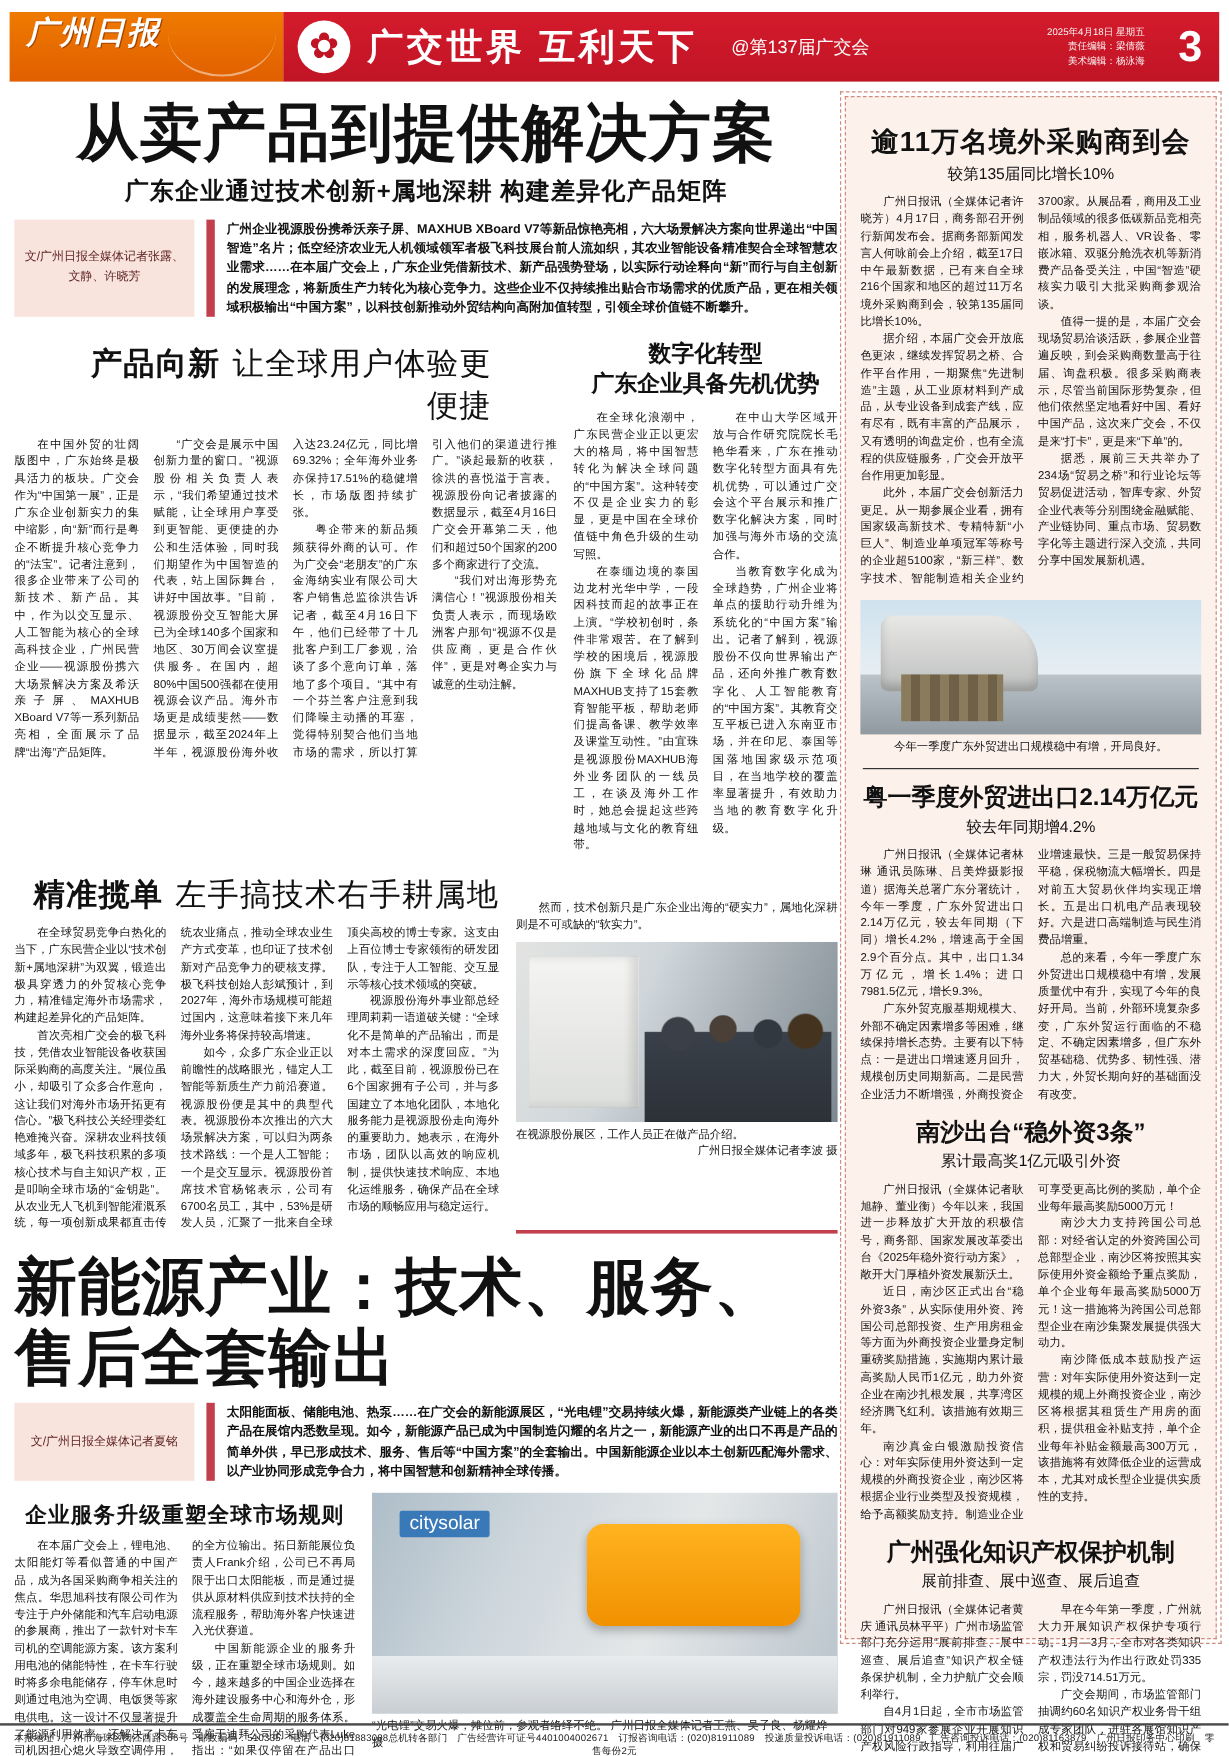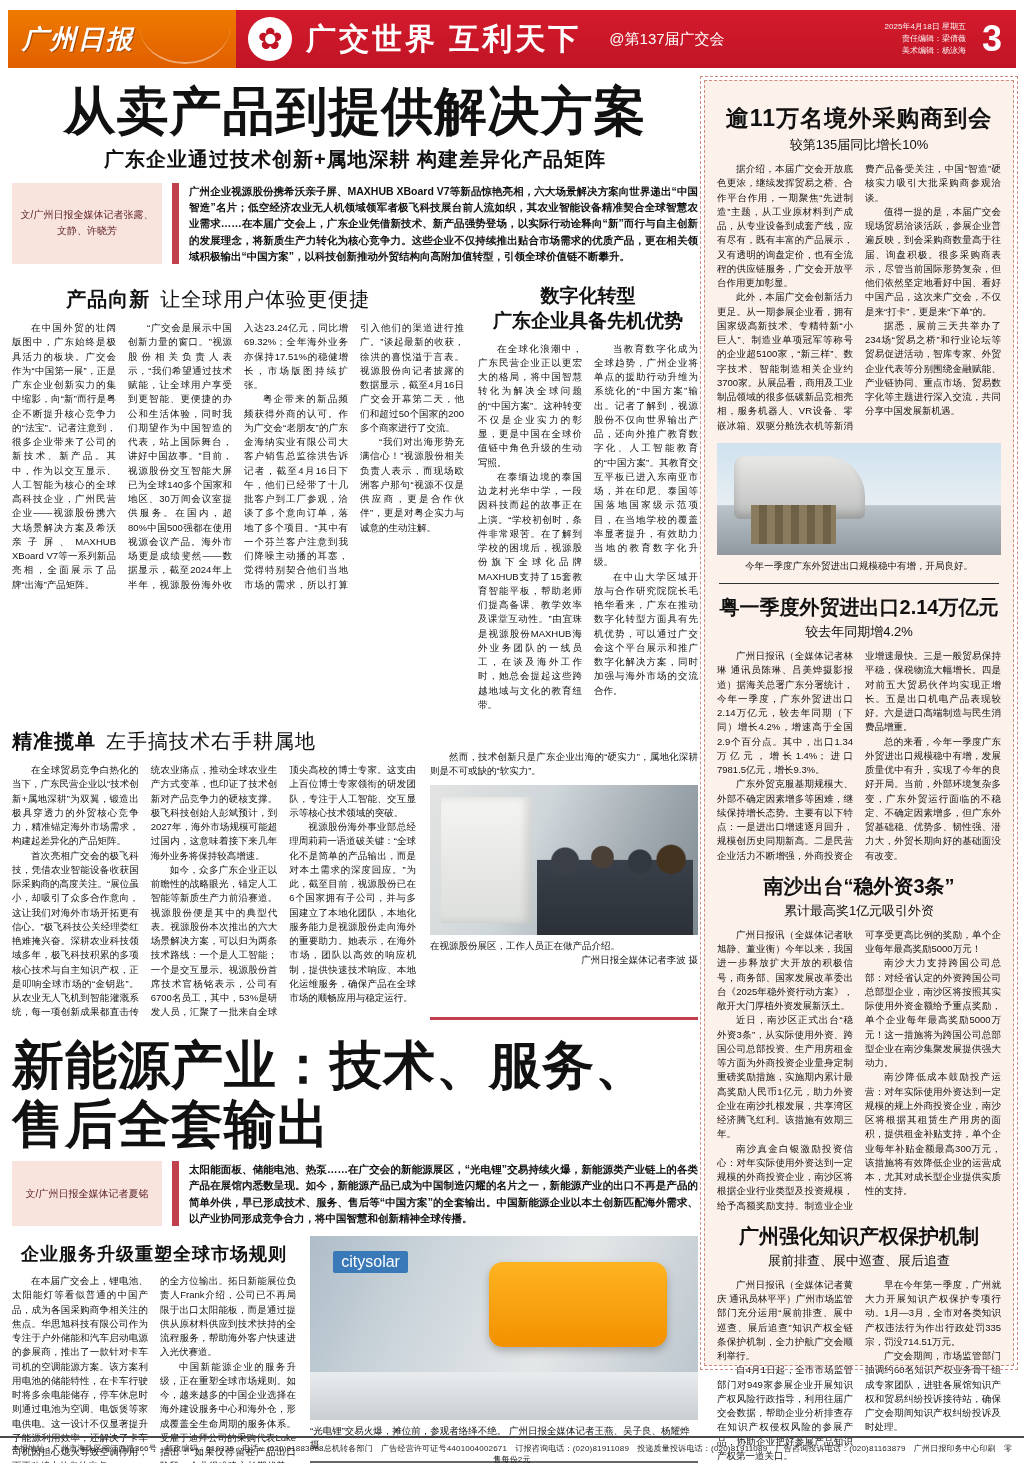--- a/index.html
+++ b/index.html
@@ -4,42 +4,42 @@
 <style>
   html,body{margin:0;padding:0;}
   body{
     width:1024px;height:1463px;position:relative;background:#ffffff;
     font-family:"Liberation Sans","DejaVu Sans",sans-serif;color:#111;
     -webkit-font-smoothing:antialiased;overflow:hidden;
   }
   
   .banner{position:absolute;left:8px;top:10px;right:8px;height:58px;display:flex;}
   .logo-block{width:228px;height:100%;background:linear-gradient(180deg,#ef7a00,#e05f00);
-    display:flex;align-items:center;padding-left:14px;box-sizing:border-box;position:relative;overflow:hidden;}
+    display:flex;padding-left:14px;box-sizing:border-box;position:relative;overflow:hidden;}
   .logo-text{color:#fff;font-size:26px;font-weight:900;letter-spacing:2px;font-style:italic;text-shadow:1px 1px 0 #a34400;}
   .logo-art{position:absolute;right:6px;bottom:4px;width:90px;height:34px;
     border-bottom:2px solid rgba(255,255,255,.8);border-radius:0 0 50% 50%/0 0 100% 100%;opacity:.6;}
   .red-band{flex:1;background:linear-gradient(180deg,#d41b2c,#c01425);display:flex;align-items:center;padding:0 12px;box-sizing:border-box;color:#fff;}
   .flower{width:44px;height:44px;border-radius:50%;background:#fff;display:flex;align-items:center;justify-content:center;
     color:#c01425;font-size:30px;line-height:1;margin-right:14px;flex:0 0 auto;}
   .band-title{font-size:30px;font-weight:900;letter-spacing:3px;white-space:nowrap;}
   .band-tag{font-size:15px;margin-left:28px;white-space:nowrap;}
-  .band-right{margin-left:auto;display:flex;align-items:center;gap:16px;}
+  .band-right{margin-left:auto;display:flex;align-items:center;gap:28px;}
   .band-meta{font-size:8px;line-height:1.5;text-align:right;opacity:.95;}
   .page-no{font-size:36px;font-weight:900;line-height:1;padding-right:2px;}
   
   .main-left{position:absolute;left:12px;top:76px;width:686px;}
   .h1{font-size:52px;font-weight:900;text-align:center;letter-spacing:1px;margin:6px 0 4px;line-height:1.15;}
   .h1-sub{font-size:20px;font-weight:700;text-align:center;margin:2px 0 10px;letter-spacing:1px;}
   .byline-row{display:flex;align-items:stretch;gap:10px;margin:4px 0 10px;}
   .byline-box{flex:0 0 150px;background:#f9e3dd;color:#5a1f1f;font-size:10px;display:flex;align-items:center;justify-content:center;
     text-align:center;padding:8px;box-sizing:border-box;line-height:1.6;}
   .red-bar{flex:0 0 7px;background:#c2404e;}
   .lead{font-size:10.5px;font-weight:700;line-height:1.55;text-align:justify;margin:0;}
-  .sec-head{font-size:20px;text-align:left;margin:12px 0 8px;letter-spacing:1px;}
+  .sec-head{font-size:26px;text-align:right;margin:12px 0 8px;letter-spacing:1px;}
   .sec-head b{font-weight:900;margin-right:10px;}
   .sec-head-2l{font-size:19px;font-weight:900;text-align:center;line-height:1.3;margin:10px 0 8px;}
   .cols{column-gap:12px;}
   .c4{column-count:4;}
   .c3{column-count:3;}
   .c2{column-count:2;}
   .p{font-size:9.5px;line-height:1.5;text-align:justify;text-indent:2em;margin:0;}
   .sec1-row{display:flex;gap:14px;}
   .sec1-a{flex:0 0 452px;}
   .sec1-a .sec-head{width:76%;}
@@ -126,22 +126,22 @@
       </div>
     </div>
     <div class="sec1-b">
       <div class="sec-head-2l">
         <span>数字化转型</span><br>
         <span>广东企业具备先机优势</span>
       </div>
       <div class="cols c2">
         <p class="p">在全球化浪潮中，广东民营企业正以更宏大的格局，将中国智慧转化为解决全球问题的“中国方案”。这种转变不仅是企业实力的彰显，更是中国在全球价值链中角色升级的生动写照。</p>
         <p class="p">在泰缅边境的泰国边龙村光华中学，一段因科技而起的故事正在上演。“学校初创时，条件非常艰苦。在了解到学校的困境后，视源股份旗下全球化品牌MAXHUB支持了15套教育智能平板，帮助老师们提高备课、教学效率及课堂互动性。”由宜珠是视源股份MAXHUB海外业务团队的一线员工，在谈及海外工作时，她总会提起这些跨越地域与文化的教育纽带。</p>
+        <p class="p">在中山大学区域开放与合作研究院院长毛艳华看来，广东在推动数字化转型方面具有先机优势，可以通过广交会这个平台展示和推广数字化解决方案，同时加强与海外市场的交流合作。</p>
         <p class="p">当教育数字化成为全球趋势，广州企业将单点的援助行动升维为系统化的“中国方案”输出。记者了解到，视源股份不仅向世界输出产品，还向外推广教育数字化、人工智能教育的“中国方案”。其教育交互平板已进入东南亚市场，并在印尼、泰国等国落地国家级示范项目，在当地学校的覆盖率显著提升，有效助力当地的教育数字化升级。</p>
-        <p class="p">在中山大学区域开放与合作研究院院长毛艳华看来，广东在推动数字化转型方面具有先机优势，可以通过广交会这个平台展示和推广数字化解决方案，同时加强与海外市场的交流合作。</p>
       </div>
     </div>
   </div>
 
   <div class="sec2-row">
     <div class="sec2-l">
       <div class="sec-head">
         <b>精准揽单</b><span>左手搞技术右手耕属地</span>
       </div>
       <div class="cols c3">
@@ -197,20 +197,21 @@
 
       </div>
     </div>
   </div>
 </div>
 
 <div class="sidebar">
   <div class="sb-h">逾11万名境外采购商到会</div>
   <div class="sb-sub">较第135届同比增长10%</div>
   <div class="sb-body">
+    <p class="p">广州日报讯（全媒体记者许晓芳）4月17日，商务部召开例行新闻发布会。据商务部新闻发言人何咏前会上介绍，截至17日中午最新数据，已有来自全球216个国家和地区的超过11万名境外采购商到会，较第135届同比增长10%。</p>
     <p class="p">据介绍，本届广交会开放底色更浓，继续发挥贸易之桥、合作平台作用，一期聚焦“先进制造”主题，从工业原材料到产成品，从专业设备到成套产线，应有尽有，既有丰富的产品展示，又有透明的询盘定价，也有全流程的供应链服务，广交会开放平台作用更加彰显。</p>
     <p class="p">此外，本届广交会创新活力更足。从一期参展企业看，拥有国家级高新技术、专精特新“小巨人”、制造业单项冠军等称号的企业超5100家，“新三样”、数字技术、智能制造相关企业约3700家。从展品看，商用及工业制品领域的很多低碳新品竞相亮相，服务机器人、VR设备、零嵌冰箱、双驱分舱洗衣机等新消费产品备受关注，中国“智造”硬核实力吸引大批采购商参观洽谈。</p>
     <p class="p">值得一提的是，本届广交会现场贸易洽谈活跃，参展企业普遍反映，到会采购商数量高于往届、询盘积极。很多采购商表示，尽管当前国际形势复杂，但他们依然坚定地看好中国、看好中国产品，这次来广交会，不仅是来“打卡”，更是来“下单”的。</p>
     <p class="p">据悉，展前三天共举办了234场“贸易之桥”和行业论坛等贸易促进活动，智库专家、外贸企业代表等分别围绕金融赋能、产业链协同、重点市场、贸易数字化等主题进行深入交流，共同分享中国发展新机遇。</p>
   </div>
 
   <div class="photo-cargo">
     <span class="plane"></span>
     <span class="cargo"></span>
   </div>

